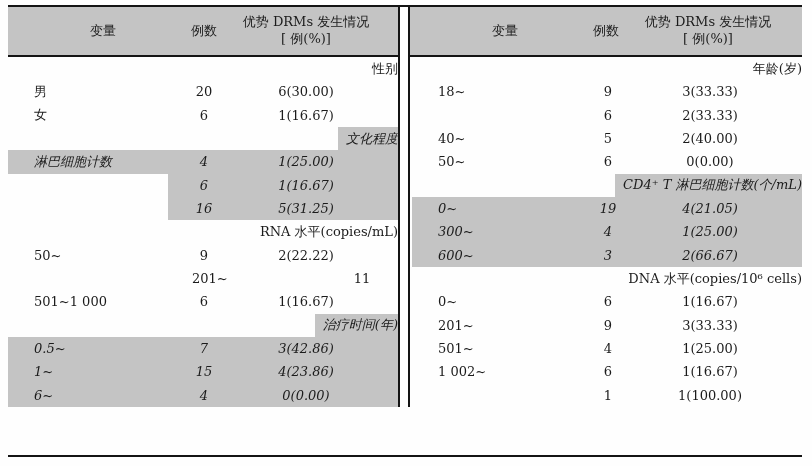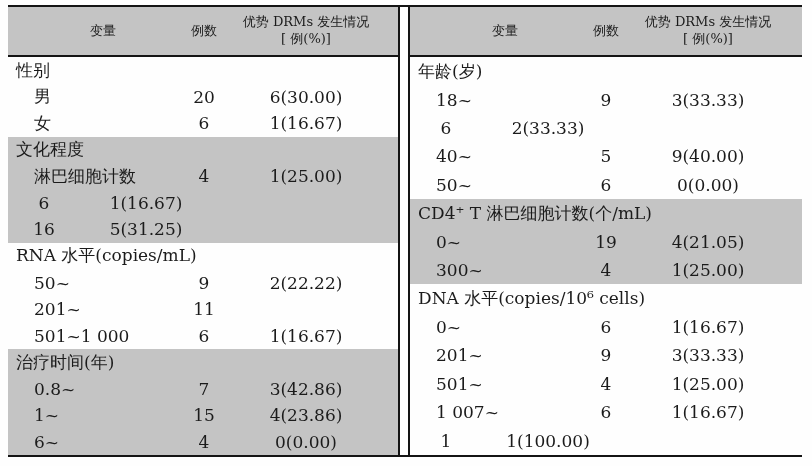--- a/index.html
+++ b/index.html
@@ -21,21 +21,21 @@
     left: 8px;
     width: 794px;
     height: 2px;
     background: #141414;
   }
   .hline.top { top: 5px; }
   .hline.bottom { top: 455px; }
   .subtable {
     position: absolute;
     top: 7px;
-    height: 448px;
+    height: 400px;
     display: flex;
     flex-direction: column;
     box-sizing: border-box;
   }
   .subtable.left {
     left: 8px;
     width: 392px;
     border-right: 2px solid #141414;
   }
   .subtable.right {
@@ -50,29 +50,30 @@
     border-bottom: 2px solid #141414;
     display: flex;
     align-items: center;
     font-size: 13px;
     box-sizing: border-box;
   }
   .tbody {
     flex: 1 1 auto;
     display: flex;
     flex-direction: column;
-    font-size: 17px;
+    font-size: 13px;
+    align-items: flex-end;
   }
   .row {
     flex: 1 1 0;
     display: flex;
     align-items: center;
     min-height: 0;
   }
-  .row.shaded { background: #c4c4c4; }
+  .row.shaded { background: #c4c4c4; font-style: italic; }
   .c1 {
     width: 160px;
     box-sizing: border-box;
     padding-left: 8px;
     white-space: nowrap;
   }
   .row .c1.section-label {
     width: auto;
     flex: 1 1 auto;
   }
@@ -158,21 +159,21 @@
         </div>
         <div class="row">
           <div class="c1 indent">501~1 000</div>
           <div class="c2">6</div>
           <div class="c3">1(16.67)</div>
         </div>
         <div class="row shaded">
           <div class="c1 section-label">治疗时间(年)</div>
         </div>
         <div class="row shaded">
-          <div class="c1 indent">0.8~</div>
+          <div class="c1 indent">0.5~</div>
           <div class="c2">7</div>
           <div class="c3">3(42.86)</div>
         </div>
         <div class="row shaded">
           <div class="c1 indent">1~</div>
           <div class="c2">15</div>
           <div class="c3">4(23.86)</div>
         </div>
         <div class="row shaded">
           <div class="c1 indent">6~</div>
@@ -200,60 +201,65 @@
           <div class="c2">9</div>
           <div class="c3">3(33.33)</div>
         </div>
         <div class="row">
           <div class="c2">6</div>
           <div class="c3">2(33.33)</div>
         </div>
         <div class="row">
           <div class="c1 indent">40~</div>
           <div class="c2">5</div>
-          <div class="c3">9(40.00)</div>
+          <div class="c3">2(40.00)</div>
         </div>
         <div class="row">
           <div class="c1 indent">50~</div>
           <div class="c2">6</div>
           <div class="c3">0(0.00)</div>
         </div>
         <div class="row shaded">
           <div class="c1 section-label">CD4⁺ T 淋巴细胞计数(个/mL)</div>
         </div>
         <div class="row shaded">
           <div class="c1 indent">0~</div>
           <div class="c2">19</div>
           <div class="c3">4(21.05)</div>
         </div>
         <div class="row shaded">
           <div class="c1 indent">300~</div>
           <div class="c2">4</div>
           <div class="c3">1(25.00)</div>
         </div>
+        <div class="row shaded">
+          <div class="c1 indent">600~</div>
+          <div class="c2">3</div>
+          <div class="c3">2(66.67)</div>
+        </div>
         <div class="row">
           <div class="c1 section-label">DNA 水平(copies/10⁶ cells)</div>
         </div>
         <div class="row">
           <div class="c1 indent">0~</div>
           <div class="c2">6</div>
           <div class="c3">1(16.67)</div>
         </div>
         <div class="row">
           <div class="c1 indent">201~</div>
           <div class="c2">9</div>
           <div class="c3">3(33.33)</div>
         </div>
         <div class="row">
           <div class="c1 indent">501~</div>
           <div class="c2">4</div>
           <div class="c3">1(25.00)</div>
         </div>
         <div class="row">
-          <div class="c1 indent">1 007~</div>
+          <div class="c1 indent">1 002~</div>
           <div class="c2">6</div>
           <div class="c3">1(16.67)</div>
         </div>
         <div class="row">
           <div class="c2">1</div>
           <div class="c3">1(100.00)</div>
         </div>
       </div>
   </div>
 

